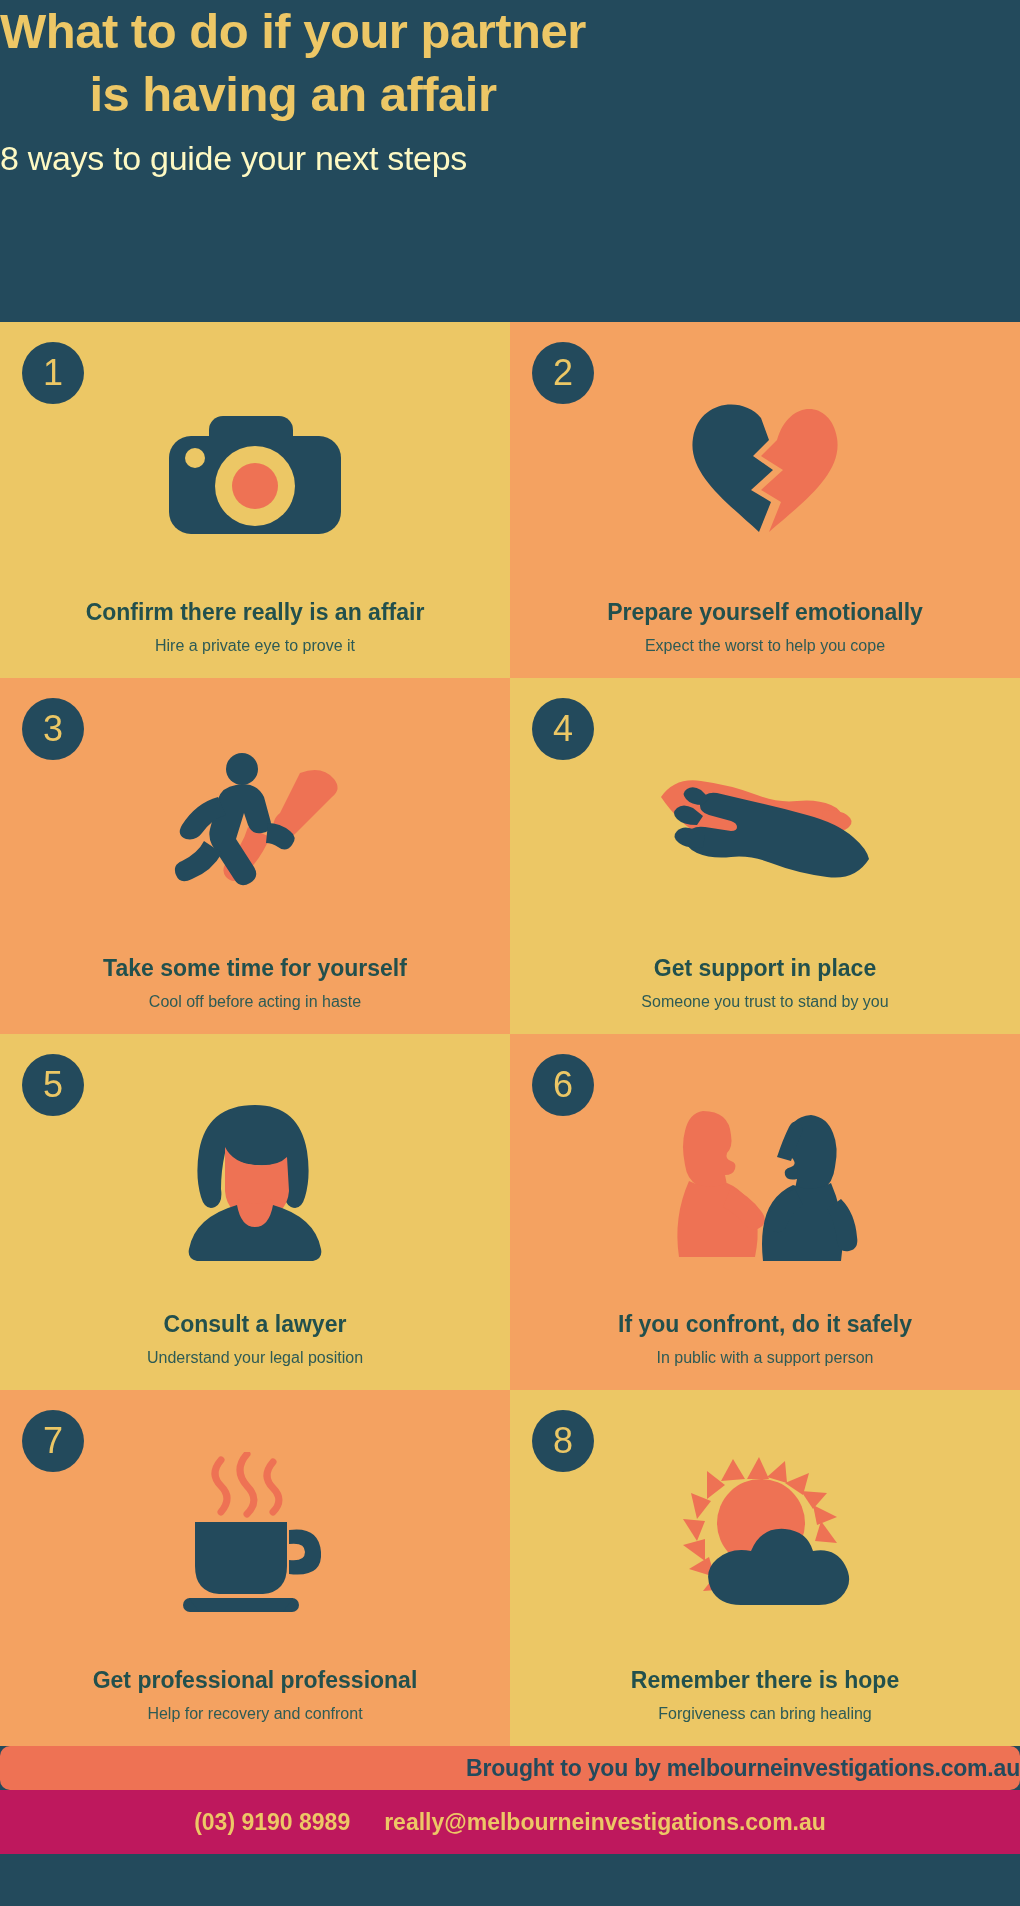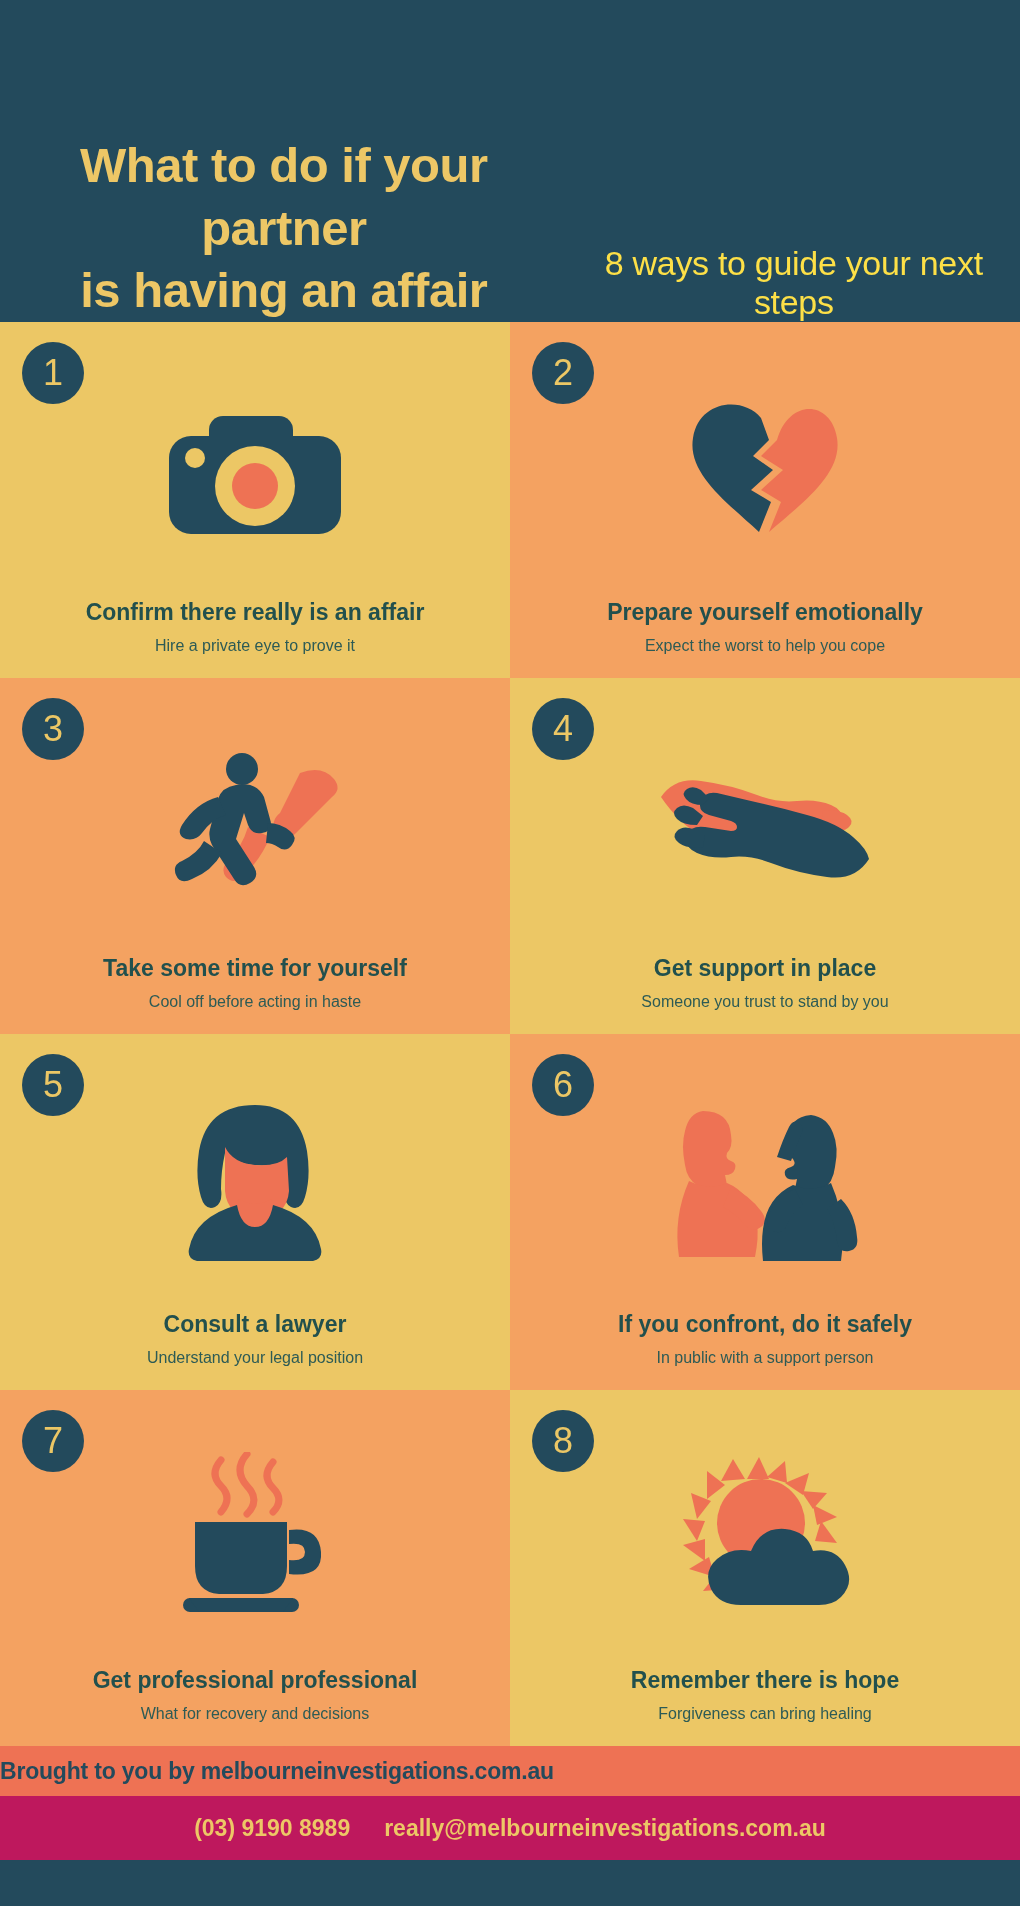--- a/index.html
+++ b/index.html
@@ -12,38 +12,37 @@
     position:relative;
     overflow:hidden;
     background:#234a5c;
   }
 
   
   .header {
     background:#234a5c;
     height:322px;
     display:flex;
-    flex-direction:row;
-    align-items:flex-end;
+    flex-direction:column;
+    align-items:flex-start;
     justify-content:flex-start;
-    padding-top:46px;
   }
   .header-title {
     color:#edc766;
     font-size:49px;
     font-weight:bold;
     line-height:1.28;
     text-align:center;
     letter-spacing:-0.5px;
   }
   .header-subtitle {
-    color:#fde047;
+    color:#fef9c3;
     font-size:34px;
     text-align:center;
-    margin-top:34px;
+    margin-top:14px;
     letter-spacing:-0.3px;
   }
 
   
   .grid {
     display:grid;
     grid-template-columns:1fr 1fr;
     grid-auto-rows:356px;
   }
   .card {
@@ -97,24 +96,25 @@
     font-size:16px;
     text-align:center;
     line-height:1.25;
     margin-top:9px;
     padding:0 12px;
   }
 
   
   .footer-brand {
     background:#ee7254;
-    height:50px;
-    display:flex;
-    align-items:center;
-    justify-content:flex-start;
+    height:44px;
+    display:flex;
+    align-items:center;
+    justify-content:flex-end;
+    border-radius:10px;
   }
   .footer-brand-text {
     color:#234a5c;
     font-size:23px;
     font-weight:bold;
     letter-spacing:-0.2px;
   }
   .footer-contact {
     background:#be185d;
     flex:1;
@@ -250,21 +250,21 @@
           <path d="M66 8 q-12 14 0 26 q12 12 0 26" stroke="#ee7254" stroke-width="7" fill="none" stroke-linecap="round"></path>
           <path d="M92 2 q-14 16 0 32 q14 14 0 28" stroke="#ee7254" stroke-width="7" fill="none" stroke-linecap="round"></path>
           <path d="M118 10 q-12 14 0 26 q12 12 0 24" stroke="#ee7254" stroke-width="7" fill="none" stroke-linecap="round"></path>
           <path d="M40 70 h92 v44 q0 26 -24 28 h-44 q-24 -2 -24 -28 z" fill="#234a5c"></path>
           <path d="M134 78 q30 -4 32 22 q2 26 -32 22 v-14 q16 2 16 -8 q0 -10 -16 -8 z" fill="#234a5c"></path>
           <rect x="28" y="146" width="116" height="14" rx="7" fill="#234a5c"></rect>
           <path d="M34 146 h104 l-10 14 h-84 z" fill="#234a5c"></path>
         </svg>
       </div>
       <div class="card-title">Get professional professional</div>
-      <div class="card-sub">What for recovery and decisions</div>
+      <div class="card-sub">Help for recovery and confront</div>
     </div>
 
     <div class="card bg-yellow">
       <div class="icon-badge-holder"></div>
       <div class="badge">8</div>
       <div class="icon-wrap">
         <svg width="220" height="160" viewBox="0 0 220 160">
           <g fill="#ee7254">
             <path d="M78 2 l12 20 l-24 2 z"></path>
             <path d="M104 0 l10 22 l-22 0 z"></path>

